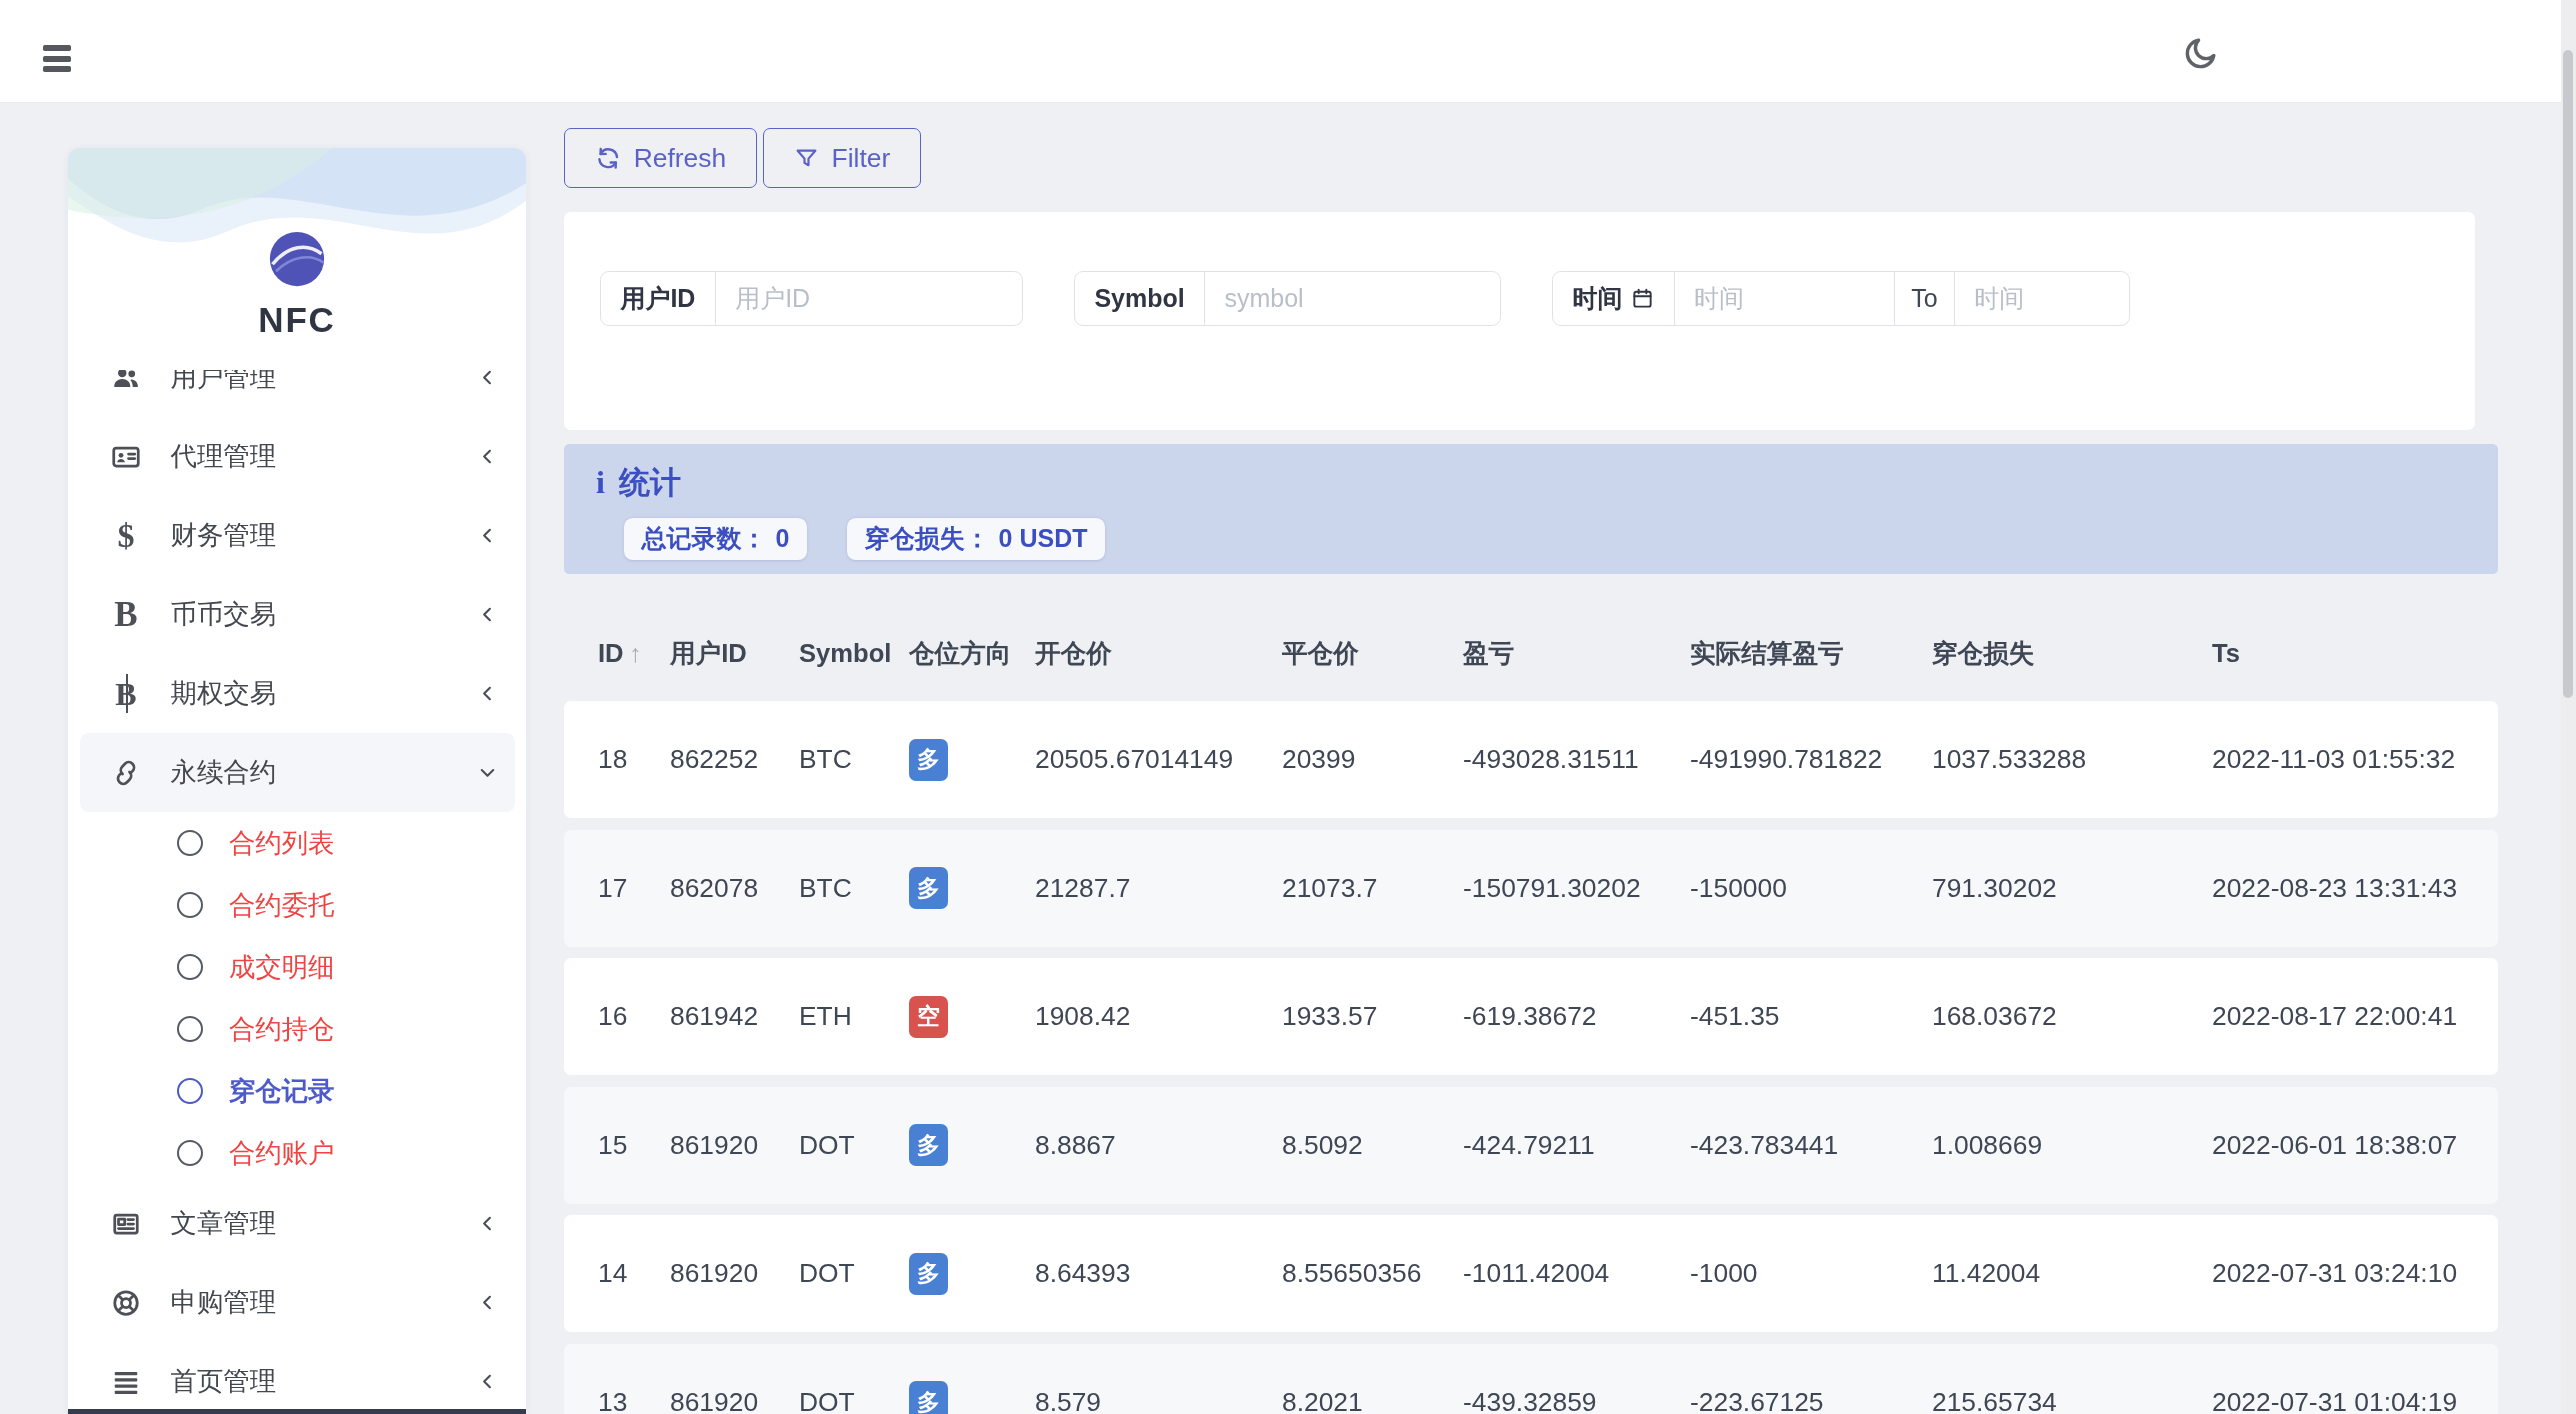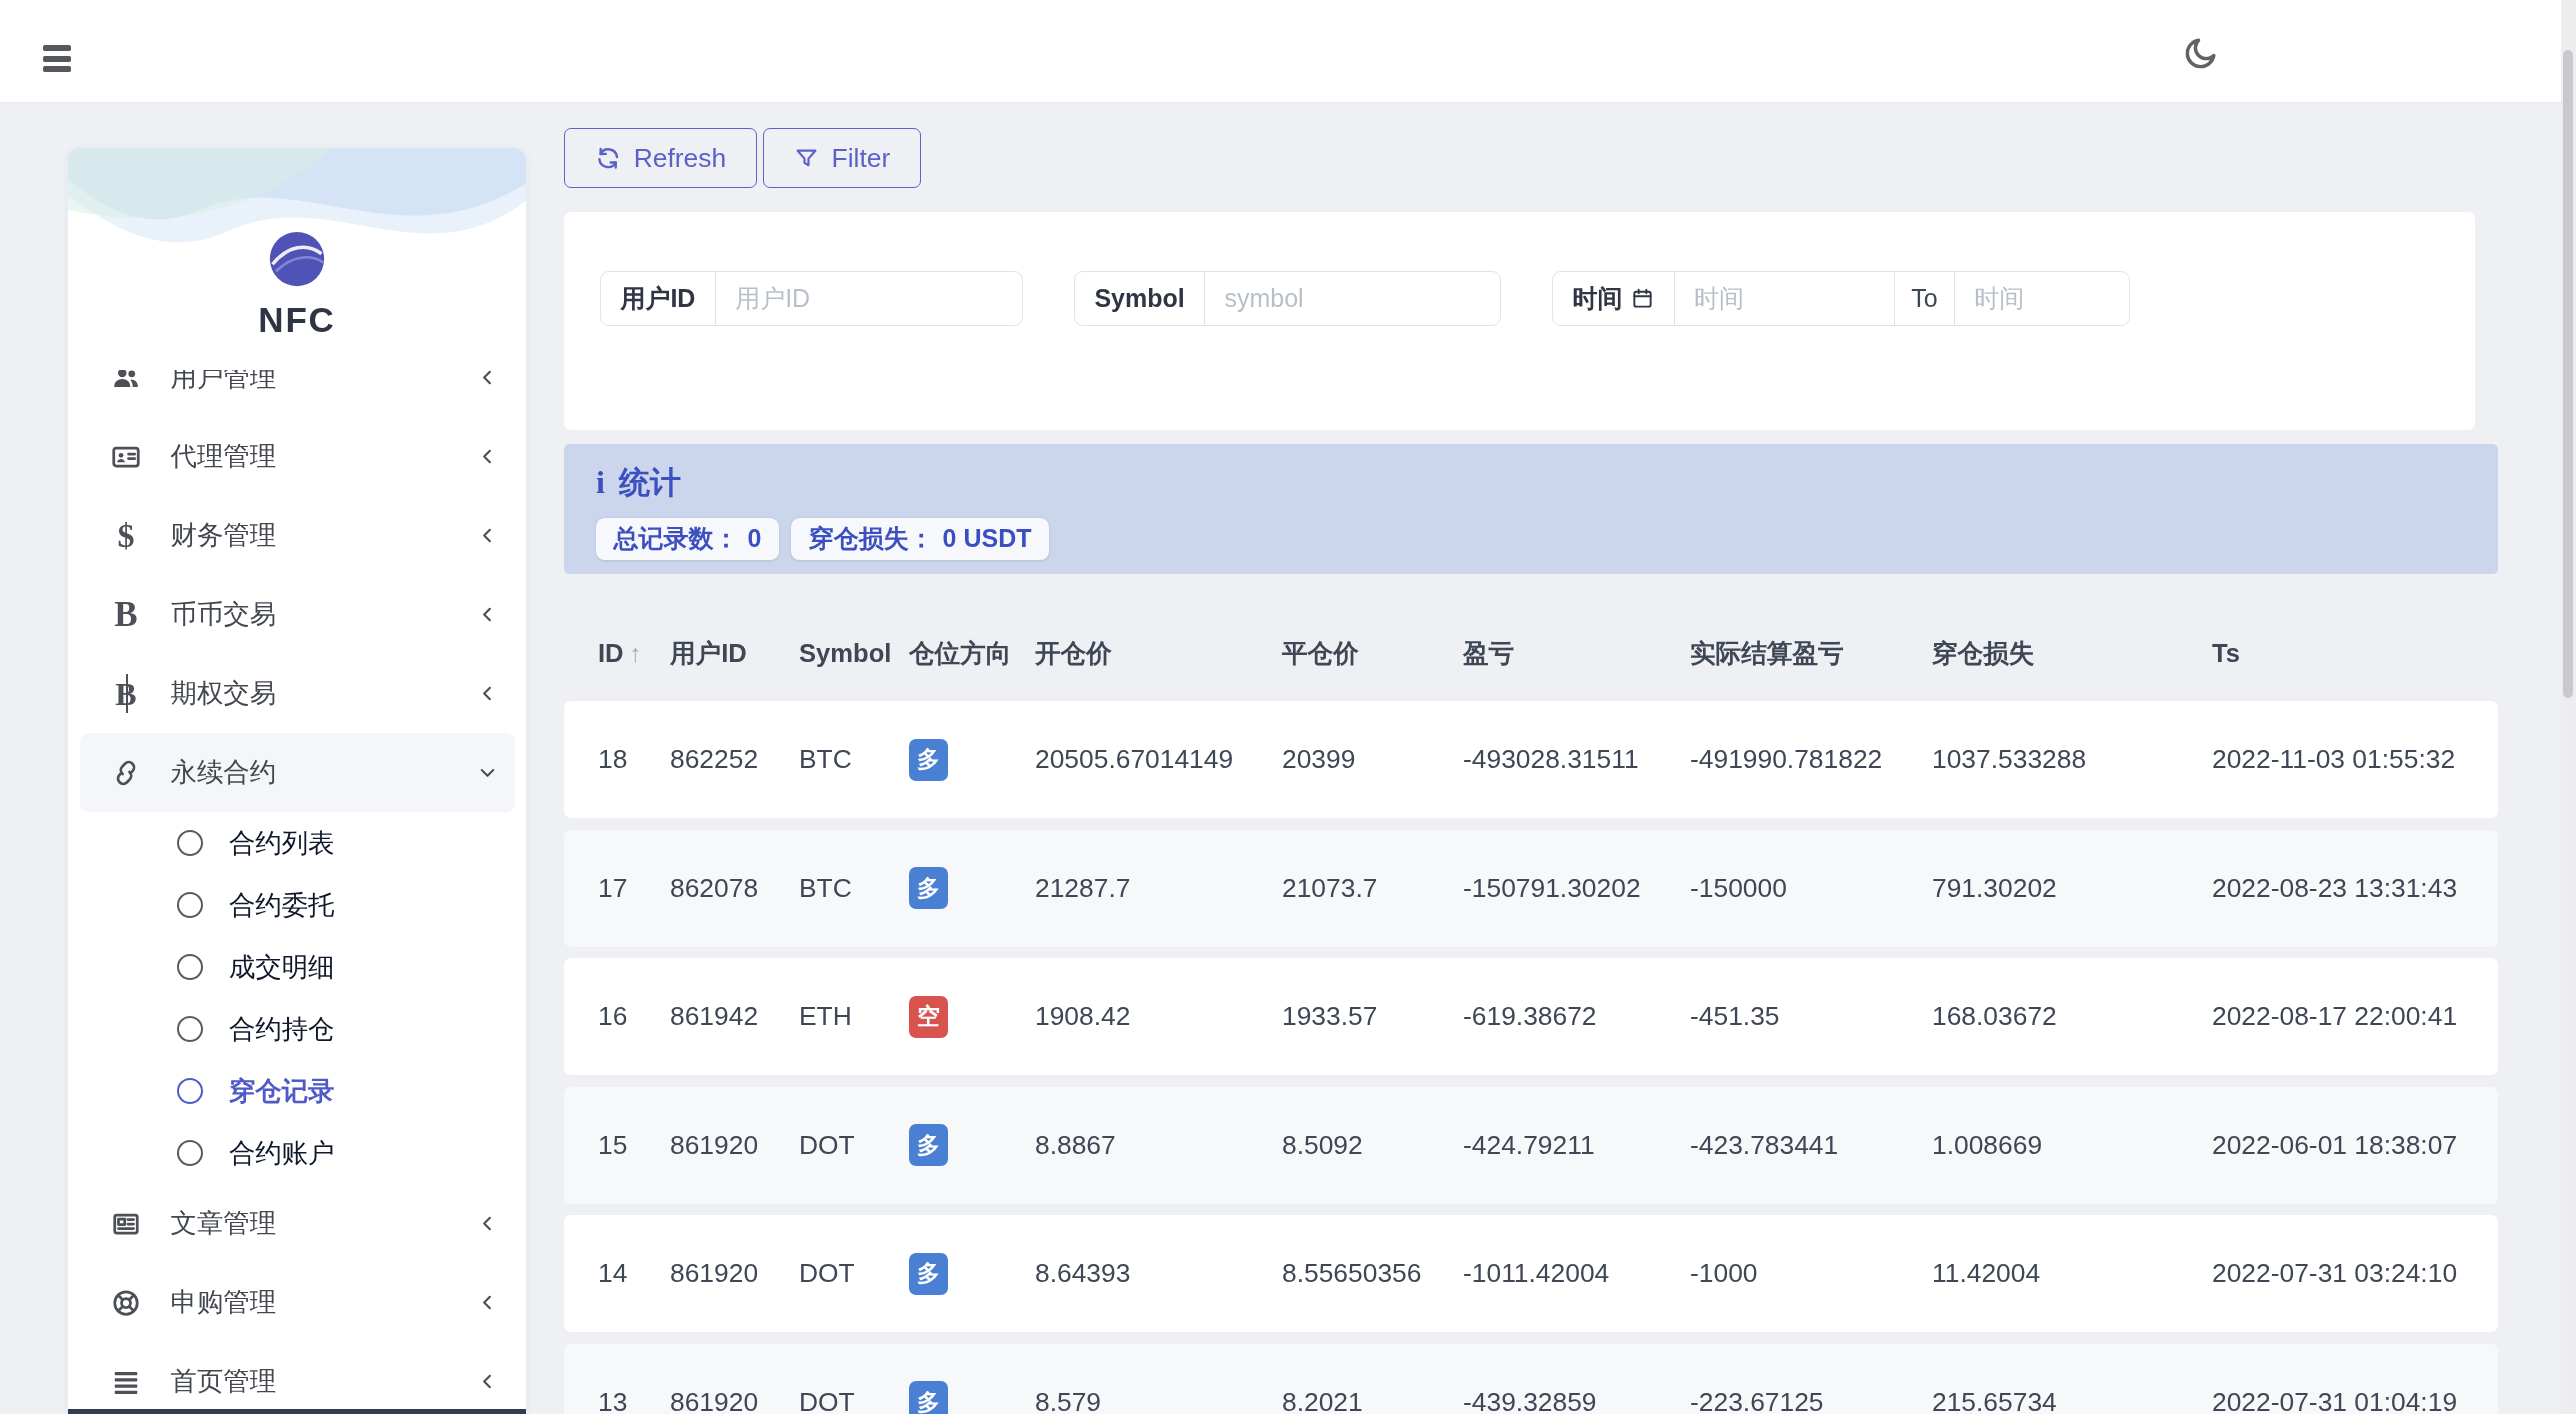--- a/index.html
+++ b/index.html
@@ -28,21 +28,21 @@
   .waves{position:absolute;left:0;top:0;width:458px;height:222px;}
   .logo-circle{position:absolute;left:50%;top:83px;transform:translateX(-50%);width:56px;height:56px;}
   .brand-name{position:absolute;left:0;right:0;top:152px;text-align:center;font-size:35px;font-weight:700;color:#2f3542;letter-spacing:1.8px;}
   .menu{position:absolute;left:0;right:0;top:222px;bottom:5.3px;overflow:hidden;padding:0 11.5px;}
   .menu .mi:first-child{margin-top:-32px;}
   .mi{height:79px;display:flex;align-items:center;border-radius:8.8px;cursor:pointer;padding:0 16px 0 27px;color:#43484f;}
   .mi.expanded{background:#f5f6f9;}
   .mi .mico{width:39px;display:flex;justify-content:center;color:#4d5157;flex:0 0 39px;}
   .mi .mlabel{font-size:26.4px;margin-left:25px;flex:1;}
   .mi .chev{color:#4a4f57;display:flex;}
-  .smi{height:62px;display:flex;align-items:center;padding-left:97px;cursor:pointer;color:#0f172a;}
+  .smi{height:62px;display:flex;align-items:center;padding-left:97px;cursor:pointer;color:#ef4444;}
   .smi .radio{width:22px;height:22px;border:2.6px solid #565b63;border-radius:50%;flex:0 0 22px;}
   .smi .slabel{font-size:26.4px;margin-left:26.4px;}
   .smi.active{color:#4d5ac8;font-weight:700;}
   .smi.active .radio{border-color:#4d5ac8;}
   .bphB{position:relative;font-family:"Liberation Serif","DejaVu Serif",serif;font-weight:700;font-size:30px;line-height:30px;}
   .bphB.baht:before{content:"";position:absolute;left:50%;top:-3.5px;bottom:-3.5px;width:1.8px;background:#4d5157;}
   .sidebar-bottom-strip{position:absolute;left:0;right:0;bottom:0;height:5.3px;background:#353b4e;}
 
   
   .content{position:absolute;left:564px;top:128px;width:1934px;}
@@ -56,21 +56,21 @@
   .igroup{display:flex;align-items:stretch;height:55px;border:0.9px solid #dfe3e9;border-radius:8.8px;background:#fff;box-sizing:border-box;overflow:hidden;}
   .igroup .glabel{display:flex;align-items:center;gap:8.8px;padding:0 19.4px;font-size:25px;font-weight:700;color:#2f3542;border-right:0.9px solid #dfe3e9;white-space:nowrap;}
   .igroup input{border:none;outline:none;font-size:25px;font-family:inherit;color:#3f4654;padding:0 19.4px;min-width:0;background:transparent;}
   .igroup input::placeholder{color:#b9bfc8;}
   .igroup .tocell{display:flex;align-items:center;padding:0 16px;font-size:25px;color:#3f4654;border-left:0.9px solid #dfe3e9;border-right:0.9px solid #dfe3e9;}
 
   .stats{margin-top:14px;width:1934px;height:130px;background:#cbd5eb;border-radius:5.3px;box-sizing:border-box;padding:17.6px 0 0 32px;}
   .stats-title{display:flex;align-items:center;gap:14px;font-size:31px;font-weight:700;color:#3b4fc0;}
   .info-i{font-family:"Liberation Serif","DejaVu Serif",serif;font-weight:700;font-size:32px;}
   .stats-badges{display:flex;gap:12.3px;margin-top:14px;}
-  .stat-badge{display:inline-flex;align-items:center;gap:8.8px;height:42px;background:#f7f8fc;border-radius:8.8px;padding:0 17.6px;font-size:25px;font-weight:700;color:#3b4fc0;box-shadow:0 0.9px 2.6px rgba(50,60,110,.15);}
+  .stat-badge{display:inline-flex;align-items:center;gap:8.8px;height:42px;background:#f7f8fc;border-radius:8.8px;padding:0 17.6px;font-size:25px;font-weight:700;color:#3b4fc0;box-shadow:0 0.9px 2.6px rgba(50,60,110,.15);margin-left:28px;}
 
   
   .tgrid{display:grid;grid-template-columns:72px 129px 110px 126px 247px 181px 227px 242px 280px 1fr;align-items:center;}
   .thead{margin-top:40px;height:79px;padding-left:34px;box-sizing:border-box;font-size:25.6px;font-weight:700;color:#3f4654;width:1934px;}
   .thead .hcell{display:flex;align-items:center;gap:5.3px;}
   .sort-arrow{color:#a9aeb8;font-weight:400;font-size:25px;}
   .trow{width:1934px;height:117px;padding-left:34px;box-sizing:border-box;background:#fff;border-radius:7px;margin-top:11.5px;font-size:26.4px;color:#3f4654;}
   .trow:first-of-type{margin-top:8px;}
   .trow.stripe{background:#f7f8fa;}
   .side-badge{display:inline-flex;align-items:center;justify-content:center;width:39px;height:42px;border-radius:7px;color:#fff;font-size:23px;font-weight:700;}

